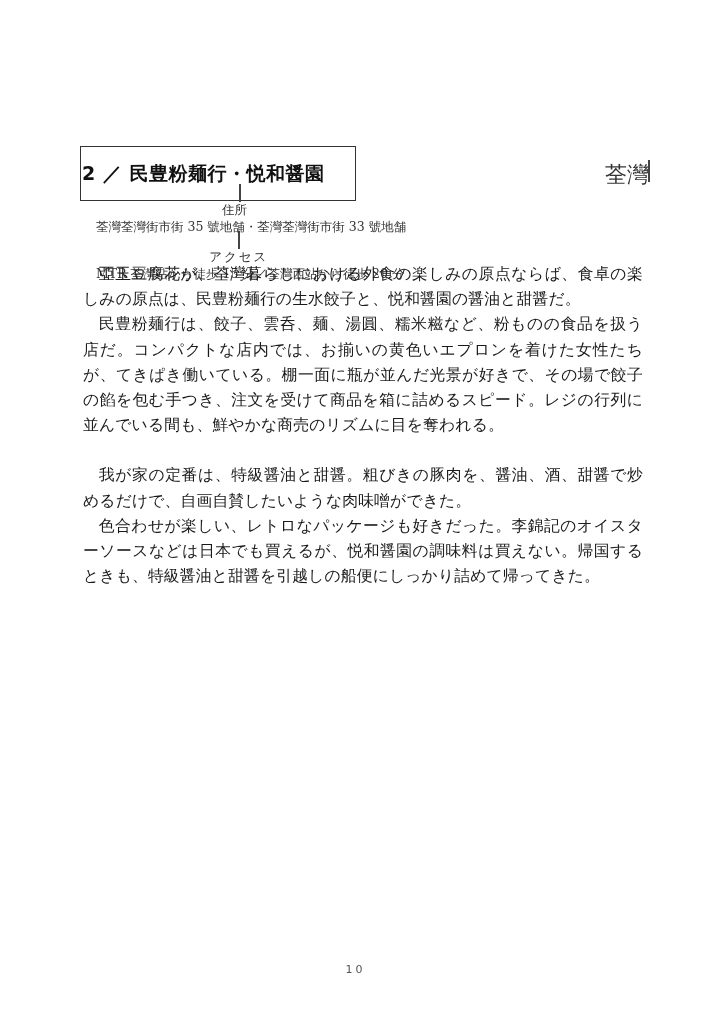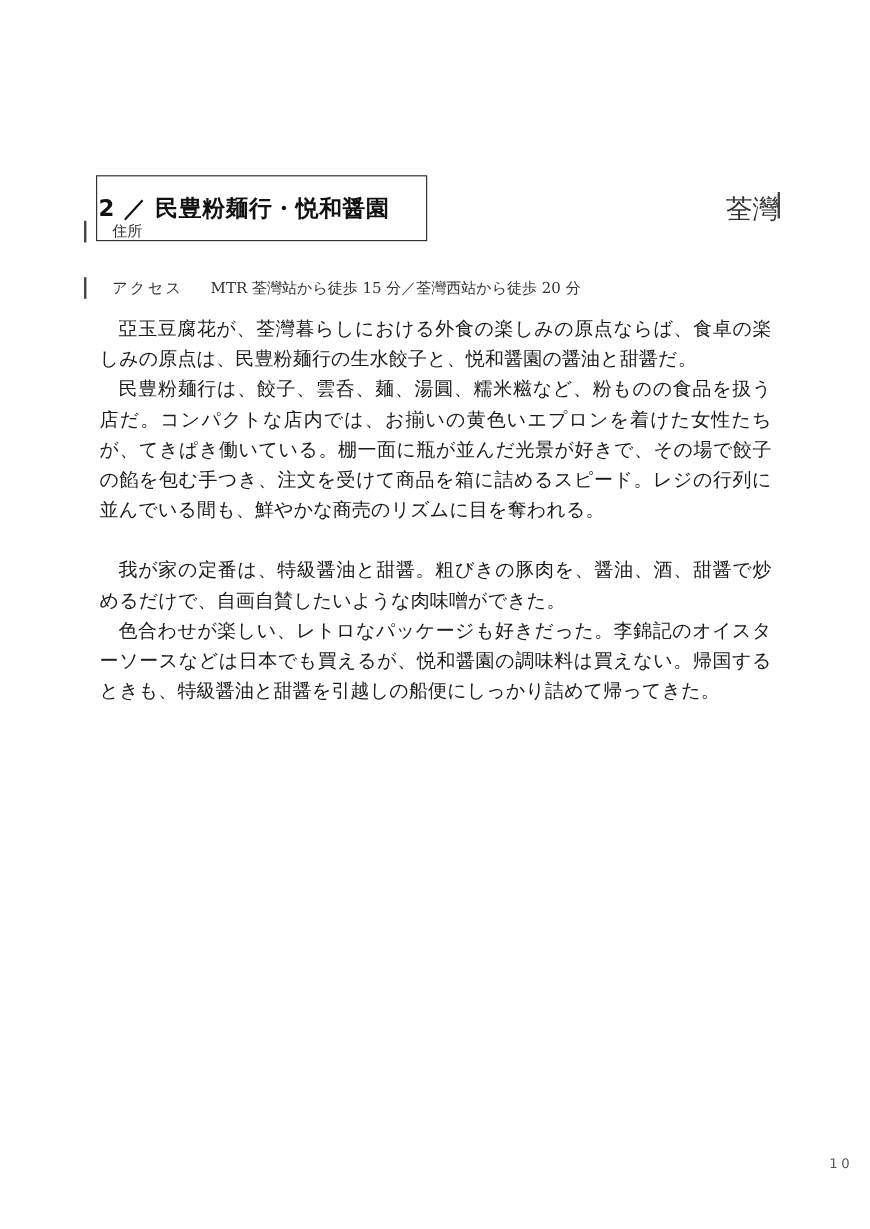--- a/index.html
+++ b/index.html
@@ -5,48 +5,49 @@
   html, body { margin: 0; padding: 0; background: #ffffff; }
   body { width: 725px; height: 1024px; position: relative; overflow: hidden;
          font-family: "DejaVu Serif", "Liberation Serif", serif; color: #1a1a1a; }
   .title-box { position: absolute; left: 80px; top: 106px; width: 276px; height: 55px;
                border: 1.5px solid #333; box-sizing: border-box;
                display: flex; align-items: center; padding-left: 1px; margin-top: 40px; }
   .title-box span { font-family: "DejaVu Sans", "Liberation Sans", sans-serif; font-weight: bold;
                     font-size: 19px; letter-spacing: 0.5px; white-space: nowrap; color: #111; }
   .area { position: absolute; right: 76px; top: 160px; font-size: 22px; color: #333; }
   .area-bar { position: absolute; left: 648px; top: 160px; width: 1.5px; height: 22px; background: #444; }
-  .info-row { position: absolute; left: 70px; font-size: 12.5px; color: #333; display: flex; align-items: center; }
+  .info-row { position: absolute; left: 96px; font-size: 12.5px; color: #333; display: flex; align-items: center; flex-direction: column; }
   .info-row .bar { width: 1.5px; height: 18px; background: #444; margin-right: 22px; }
   .info-row .label { display: inline-block; }
   .row-address { top: 184px; }
   .row-address .label { width: 58px; }
-  .row-access { top: 231px; align-items: flex-end; }
+  .row-access { top: 231px; }
   .row-access .label { width: 82px; letter-spacing: 2px; }
   .body-text { position: absolute; left: 83px; top: 261px; width: 560px; font-size: 15.8px;
                line-height: 25.2px; color: #1a1a1a; letter-spacing: 0.15px; }
   .body-text p { margin: 0; text-indent: 1em; text-align: justify; text-align-last: left; }
   .body-text .gap { height: 25px; }
-  .page-number { position: absolute; left: 0; width: 711px; top: 963px; text-align: right;
+  .page-number { position: absolute; left: 0; width: 711px; top: 963px; text-align: center;
                  font-family: "DejaVu Sans", "Liberation Sans", sans-serif; font-size: 11px;
                  color: #555; letter-spacing: 3px; }
 </style>
 </head>
 <body>
 
 <div class="title-box">
   <span>2 ／ 民豊粉麺行・悦和醤園</span>
 </div>
 
 <div class="area">荃灣</div>
 <div class="area-bar"></div>
 
 <div class="info-row row-address">
   <div class="bar"></div>
   <span class="label">住所</span>
+  <span class="value">荃灣荃灣街市街 35 號地舗・荃灣荃灣街市街 33 號地舗</span>
 </div>
 
 <div class="info-row row-access">
   <div class="bar"></div>
   <span class="label">アクセス</span>
   <span class="value">MTR 荃灣站から徒歩 15 分／荃灣西站から徒歩 20 分</span>
 </div>
 
 <div class="body-text">
   <p>亞玉豆腐花が、荃灣暮らしにおける外食の楽しみの原点ならば、食卓の楽しみの原点は、民豊粉麺行の生水餃子と、悦和醤園の醤油と甜醤だ。</p>

